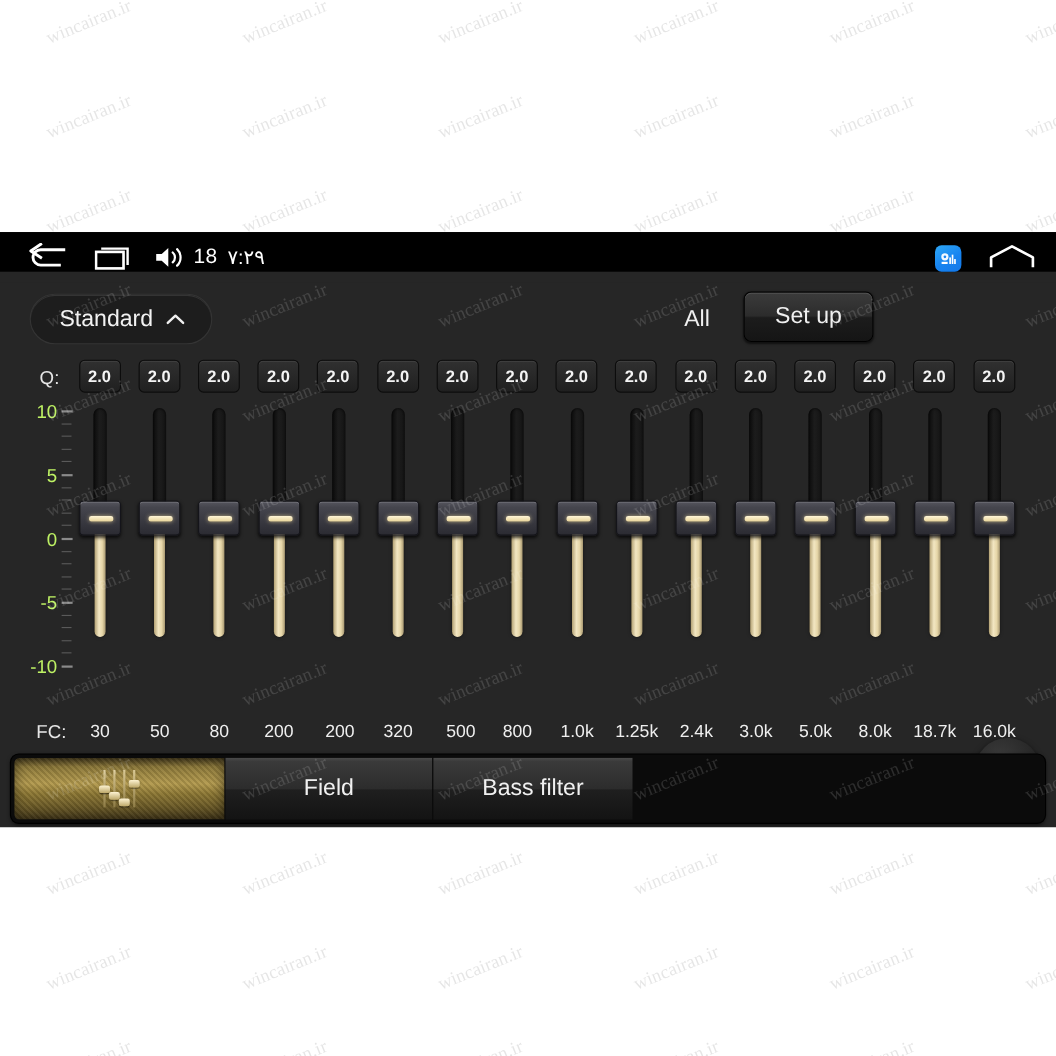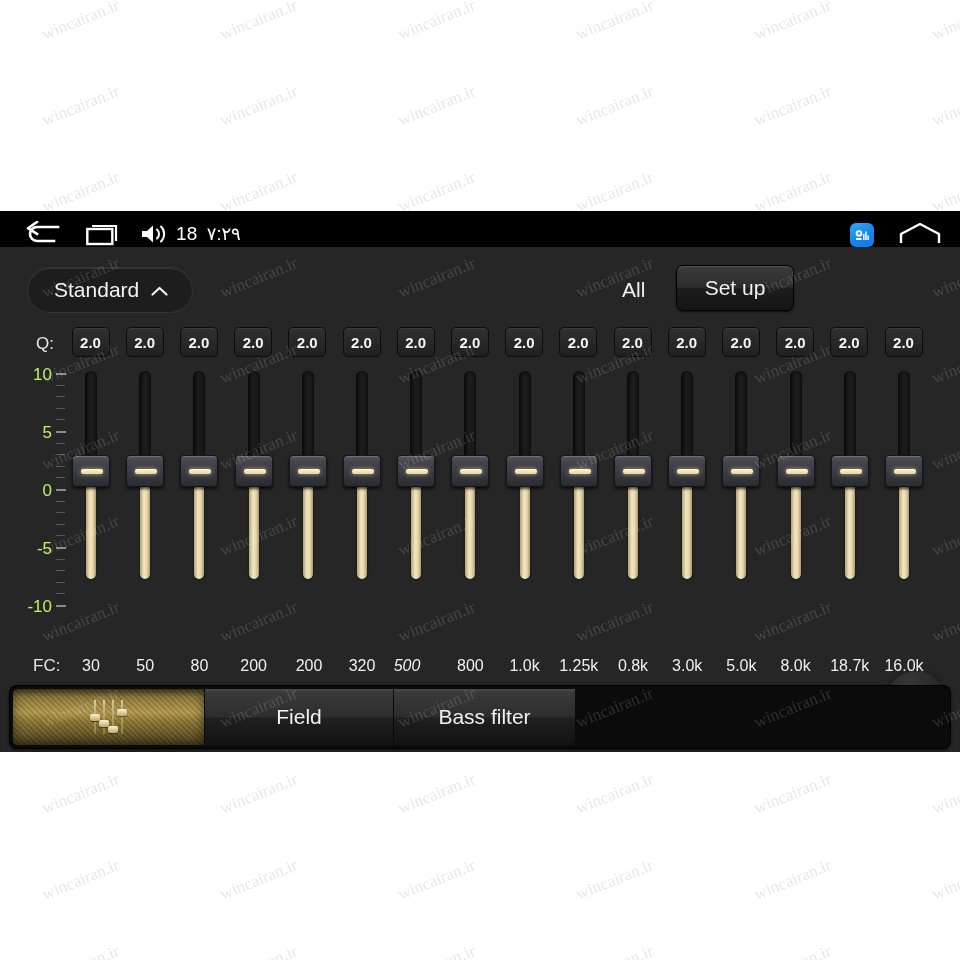--- a/index.html
+++ b/index.html
@@ -430,25 +430,25 @@
 
       <div id="fc-row">
         <div id="fc-label">FC:</div>
         <div id="fc-vals">
             <div class="fc-val" style="left: 60px;">30</div>
             <div class="fc-val" style="left: 114.2px;">50</div>
             <div class="fc-val" style="left: 168.4px;">80</div>
             <div class="fc-val" style="left: 222.6px;">200</div>
             <div class="fc-val" style="left: 278px;">200</div>
             <div class="fc-val" style="left: 331px;">320</div>
-            <div class="fc-val" style="left: 376px; font-style: italic;">500</div>
+            <div class="fc-val" style="left: 388px;">500</div>
             <div class="fc-val" style="left: 439.4px;">800</div>
             <div class="fc-val" style="left: 493.6px;">1.0k</div>
             <div class="fc-val" style="left: 547.8px;">1.25k</div>
-            <div class="fc-val" style="left: 602px;">0.8k</div>
+            <div class="fc-val" style="left: 602px;">2.4k</div>
             <div class="fc-val" style="left: 656.2px;">3.0k</div>
             <div class="fc-val" style="left: 710.4px;">5.0k</div>
             <div class="fc-val" style="left: 764.6px;">8.0k</div>
             <div class="fc-val" style="left: 818.8px;">18.7k</div>
             <div class="fc-val" style="left: 873px;">16.0k</div>
           </div>
       </div>
 
       <div id="tabbar">
           <div class="tab active" style="flex: 0 0 192px;">

